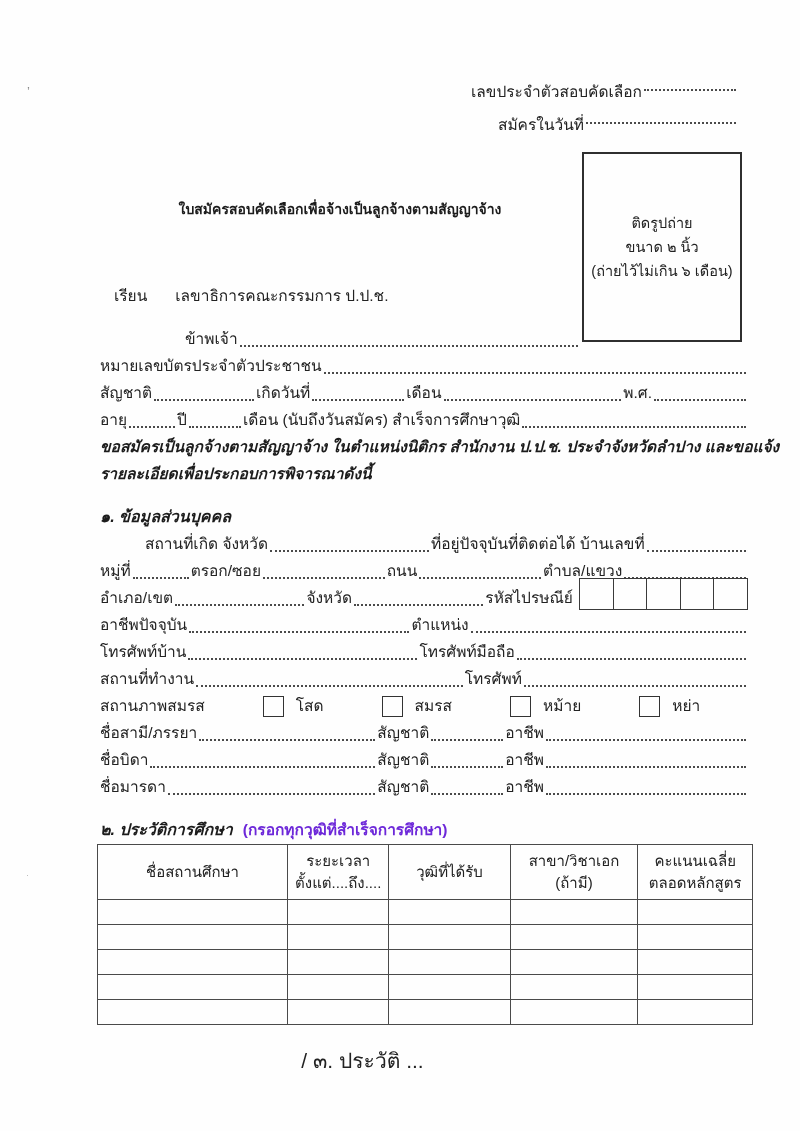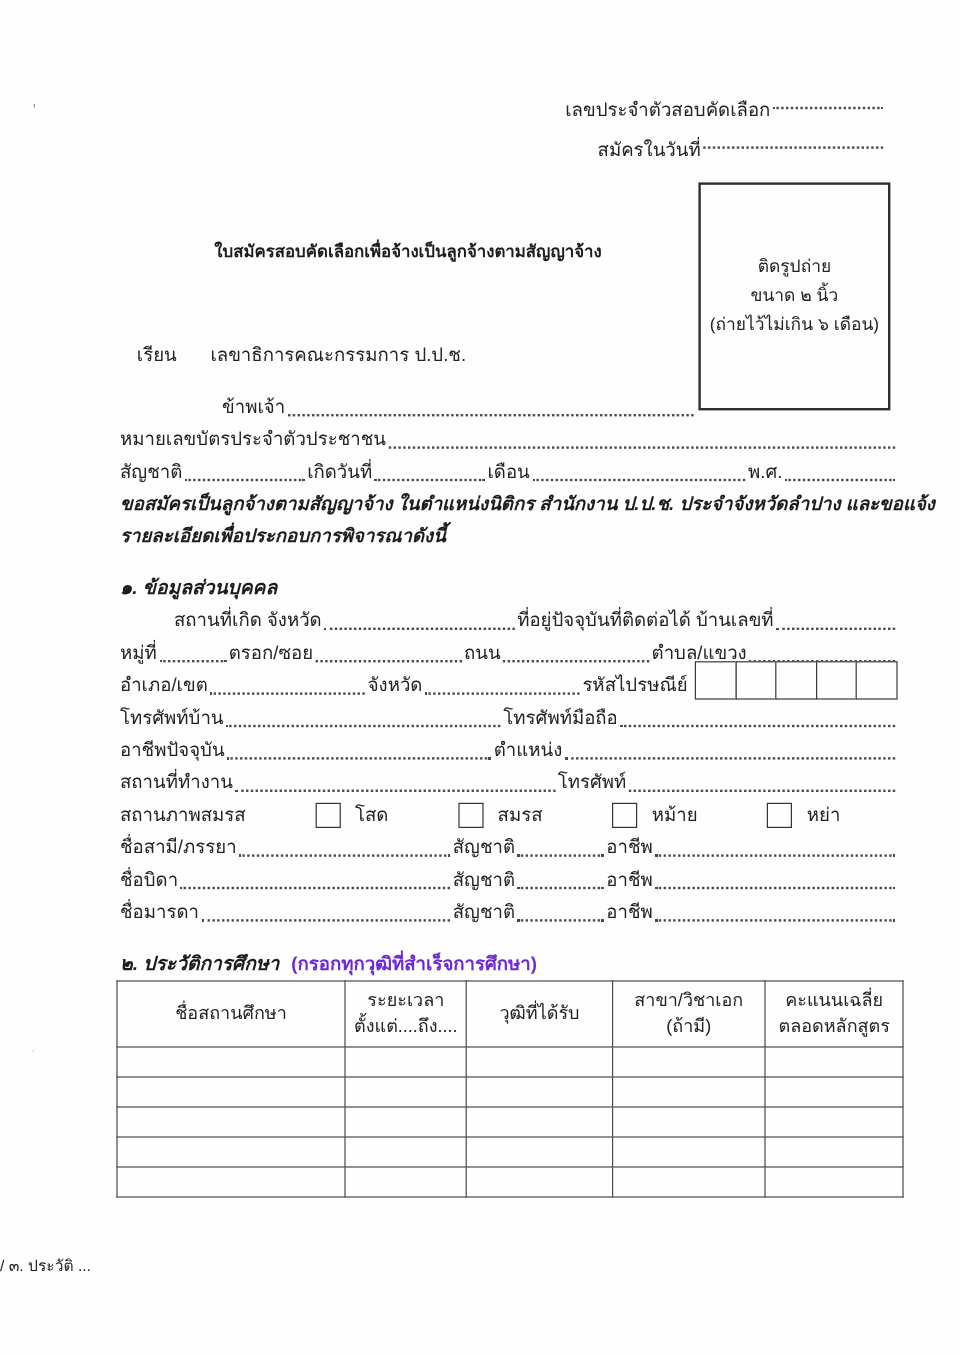--- a/index.html
+++ b/index.html
@@ -57,21 +57,21 @@
   }
   .edu-table th,.edu-table td{
     border:1.4px solid #4a4a4a;
     font-weight:normal;font-size:15px;color:#222;
     text-align:center;vertical-align:middle;padding:0 4px;
   }
   .edu-table thead th{height:54px;line-height:22px;}
   .edu-table tbody td{height:24px;border-top:1px solid #9a9a9a;}
   .edu-table tbody tr:first-child td{border-top:1.4px solid #4a4a4a;}
   
-  .footer-note{position:absolute;top:1044px;left:0;width:725px;text-align:left;font-size:13px;}
+  .footer-note{position:absolute;top:1044px;left:0;width:725px;text-align:center;font-size:21px;}
   
   .artifact{position:absolute;color:#8a8a8a;font-size:13px;}
   .a1{top:84px;left:27px;}
   .a2{top:870px;left:26px;font-size:9px;color:#b5b5b5;}
 </style>
 </head>
 <body>
 
 <div class="page">
 
@@ -118,20 +118,28 @@
       <span class="lbl">สัญชาติ</span>
       <span class="dots fixed" style="width:100px"></span>
       <span class="lbl">เกิดวันที่</span>
       <span class="dots fixed" style="width:92px"></span>
       <span class="lbl">เดือน</span>
       <span class="dots"></span>
       <span class="lbl">พ.ศ.</span>
       <span class="dots fixed" style="width:92px"></span>
     </div>
 
+    <div class="line">
+      <span class="lbl">อายุ</span>
+      <span class="dots fixed" style="width:46px"></span>
+      <span class="lbl">ปี</span>
+      <span class="dots fixed" style="width:52px"></span>
+      <span class="lbl">เดือน (นับถึงวันสมัคร) สำเร็จการศึกษาวุฒิ</span>
+      <span class="dots"></span>
+    </div>
 
     <div class="line bold">
       <span class="lbl">ขอสมัครเป็นลูกจ้างตามสัญญาจ้าง ในตำแหน่งนิติกร สำนักงาน ป.ป.ช. ประจำจังหวัดลำปาง และขอแจ้ง</span>
     </div>
     <div class="line bold">
       <span class="lbl">รายละเอียดเพื่อประกอบการพิจารณาดังนี้</span>
     </div>
 
     <div class="line bold sec-head gap-top-16">
       <span class="lbl">๑. ข้อมูลส่วนบุคคล</span>
@@ -164,31 +172,31 @@
       <span class="pc-boxes">
         <span class="pc-box"></span>
         <span class="pc-box"></span>
         <span class="pc-box"></span>
         <span class="pc-box"></span>
         <span class="pc-box"></span>
       </span>
     </div>
 
     <div class="line">
-      <span class="lbl">โทรศัพท์บ้าน</span>
-      <span class="dots"></span>
-      <span class="lbl">โทรศัพท์มือถือ</span>
-      <span class="dots"></span>
-    </div>
-
-    <div class="line">
       <span class="lbl">อาชีพปัจจุบัน</span>
       <span class="dots"></span>
       <span class="lbl">ตำแหน่ง</span>
       <span class="dots" style="flex-grow:1.25"></span>
+    </div>
+
+    <div class="line">
+      <span class="lbl">โทรศัพท์บ้าน</span>
+      <span class="dots"></span>
+      <span class="lbl">โทรศัพท์มือถือ</span>
+      <span class="dots"></span>
     </div>
 
     <div class="line">
       <span class="lbl">สถานที่ทำงาน</span>
       <span class="dots" style="flex-grow:1.2"></span>
       <span class="lbl">โทรศัพท์</span>
       <span class="dots"></span>
     </div>
 
     <div class="marital">

